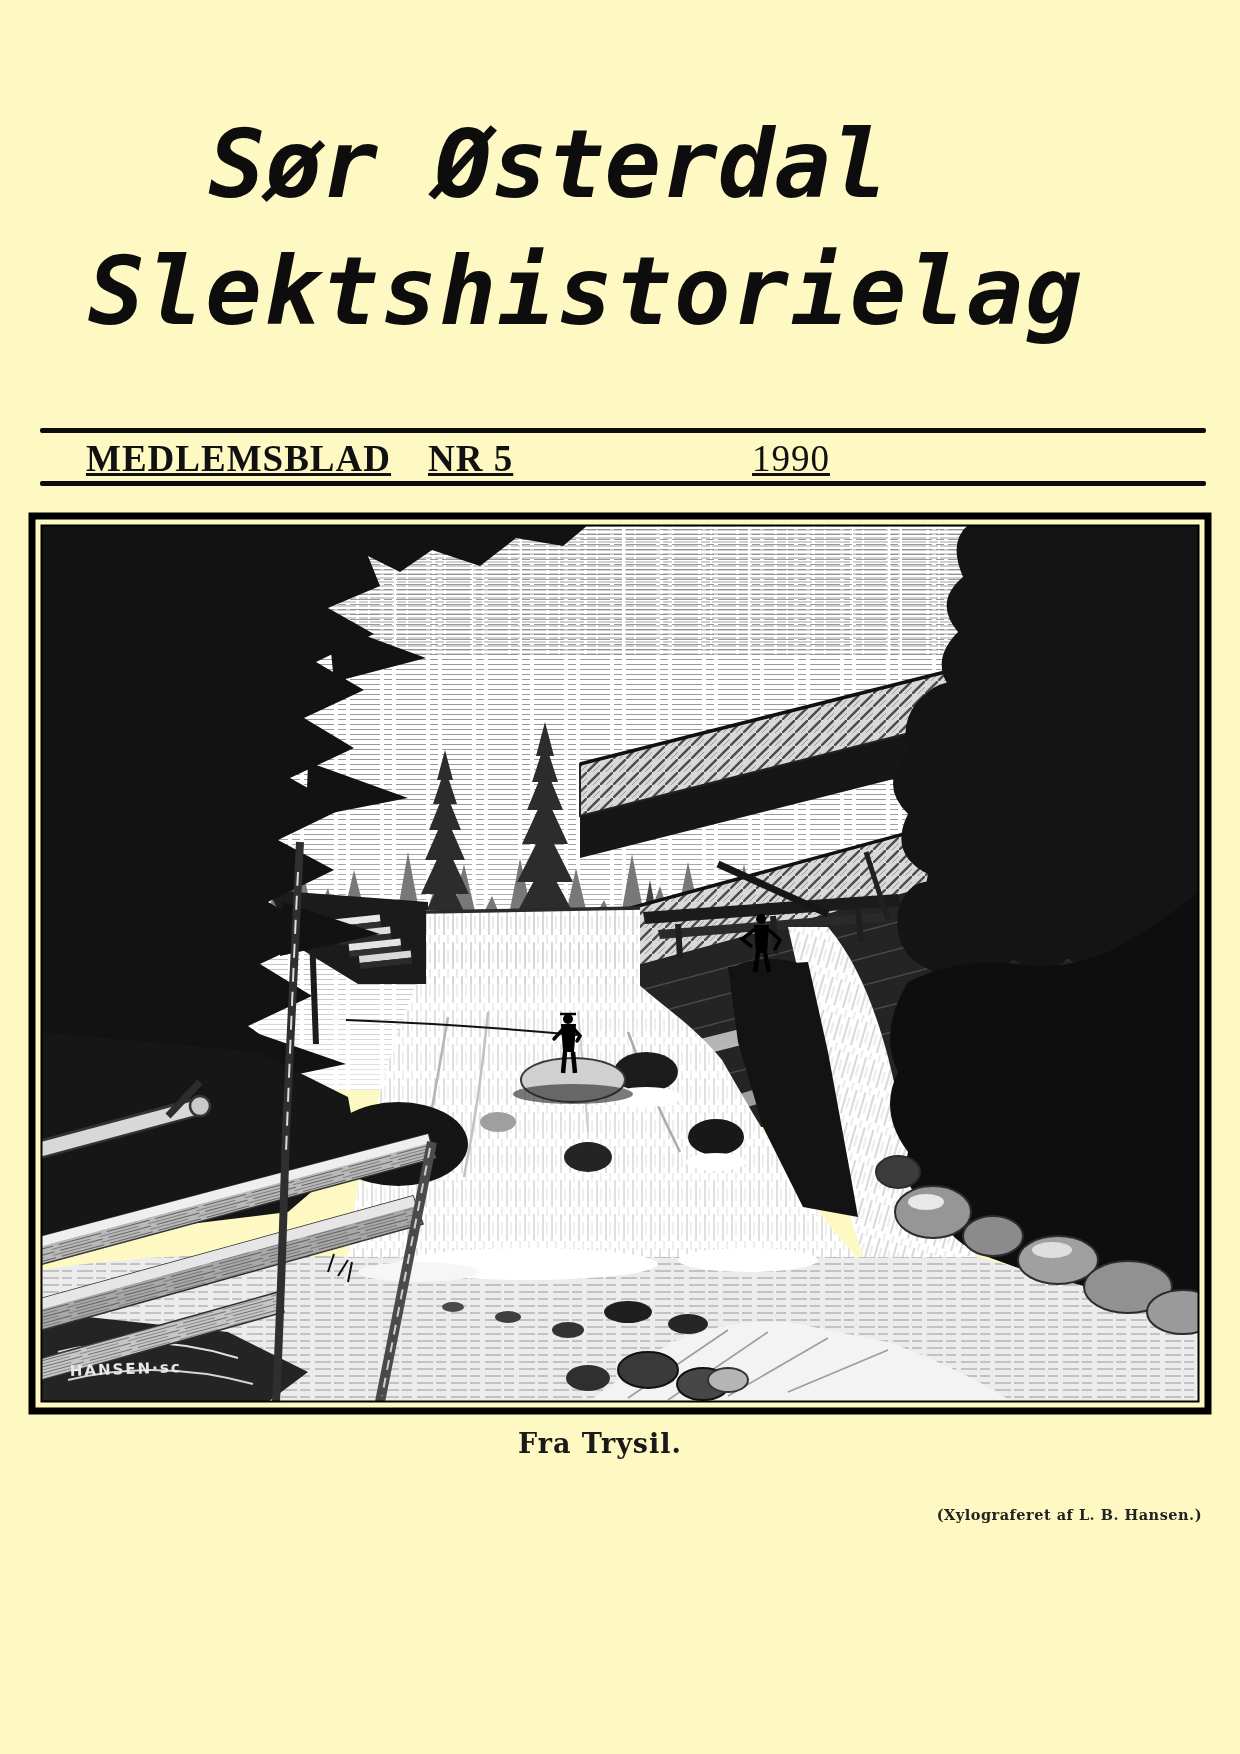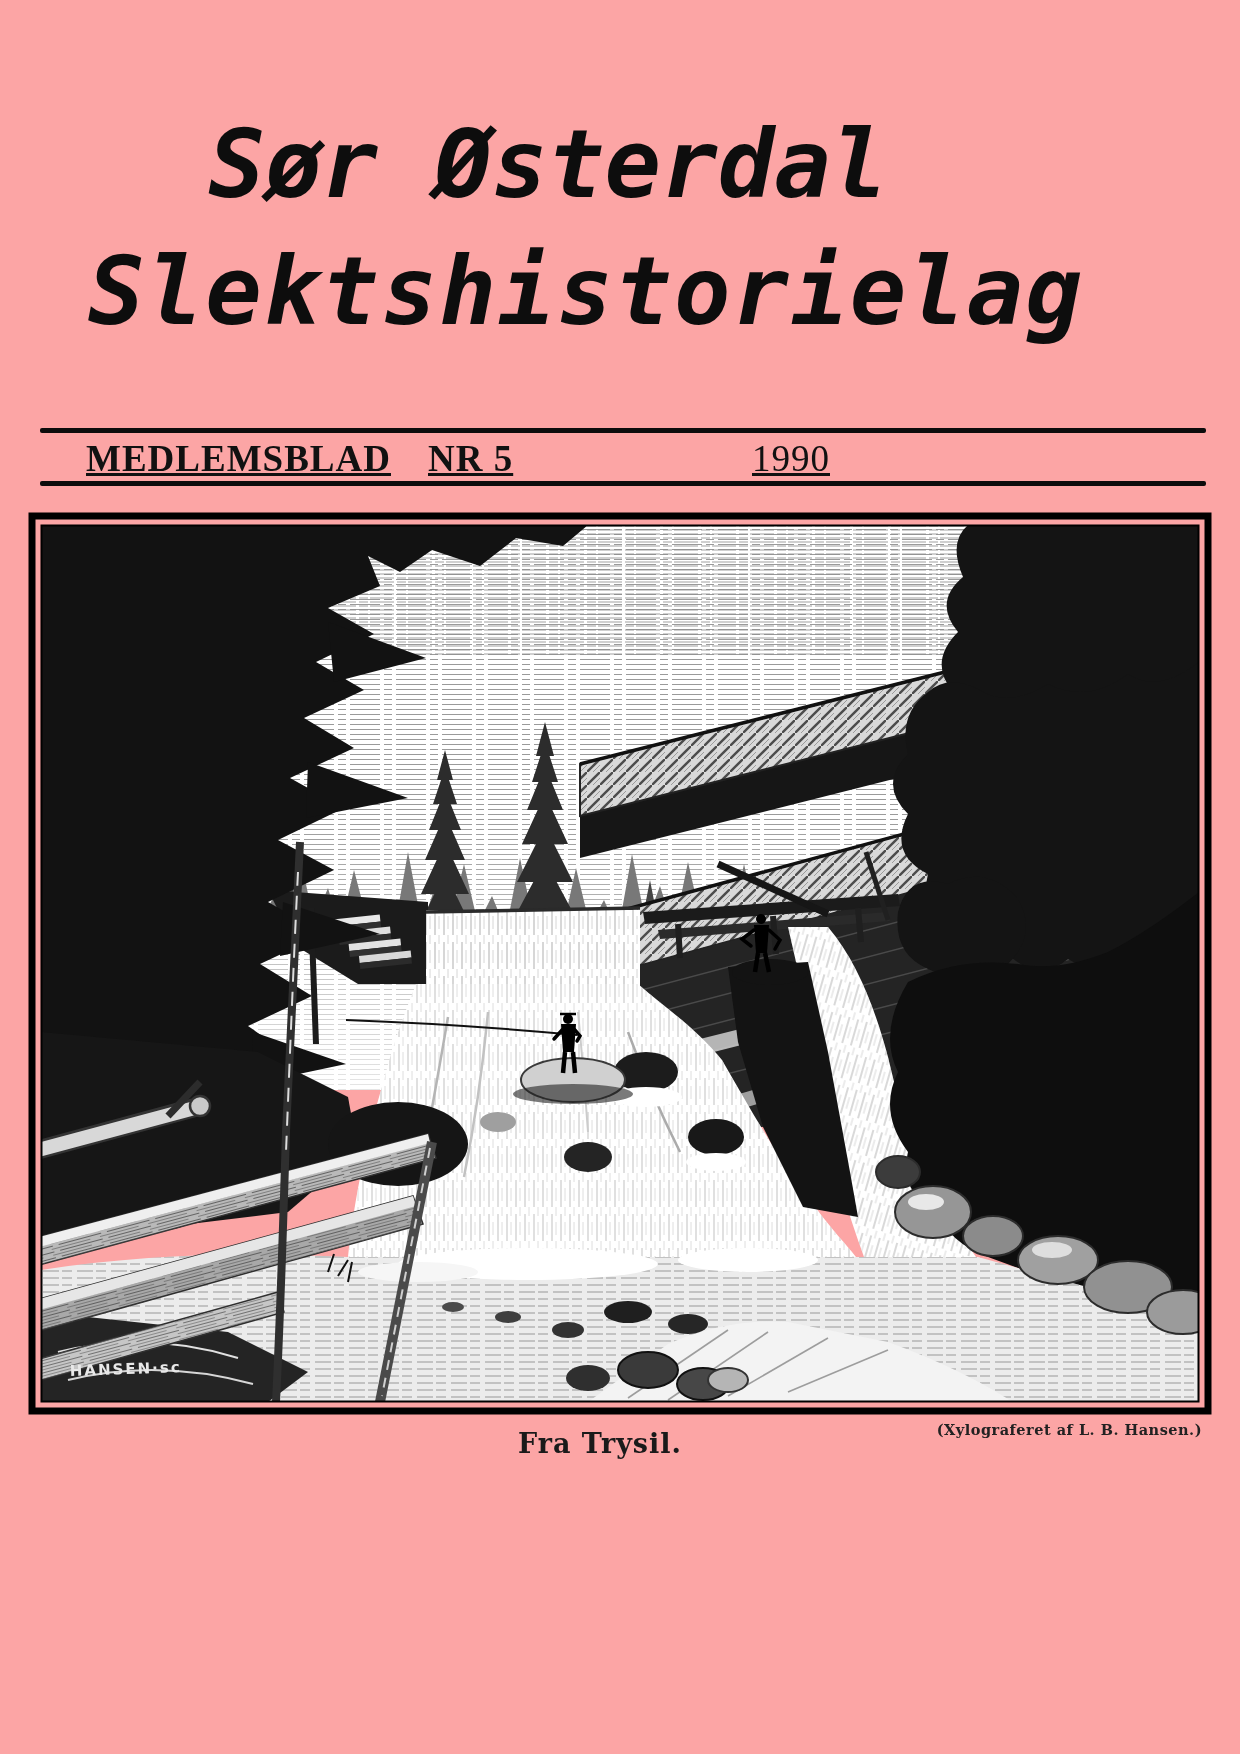--- a/index.html
+++ b/index.html
@@ -1,16 +1,16 @@
 <!DOCTYPE html>
 <html><head>
 <meta charset="utf-8">
 <style>
   html,body{margin:0;padding:0;background:#777;}
-  .page{position:relative;width:1240px;height:1754px;background:#fca5a5;color:#111;
+  .page{position:relative;width:1240px;height:1754px;background:#fef9c3;color:#111;
         font-family:"Liberation Serif",serif;overflow:hidden;margin:0 auto;}
 
   
   .title-block{position:absolute;left:0;top:0;width:1240px;text-align:center;}
   .title-line{font-family:"DejaVu Sans Mono",monospace;font-style:italic;font-weight:700;
               font-size:94px;line-height:1;color:#0d0d0d;white-space:nowrap;}
   .title-line1{position:absolute;top:118px;width:100%;transform:translateX(-72px);}
   .title-line2{position:absolute;top:245px;width:100%;transform:translateX(-34px);letter-spacing:2px;}
 
   
@@ -22,21 +22,21 @@
   .mh-label{left:86px;}
   .mh-issue{left:428px;}
   .mh-year{left:752px;font-weight:400;}
 
   
   .engraving{position:absolute;left:28px;top:512px;width:1184px;height:903px;}
 
   
   .caption{position:absolute;left:518px;top:1428px;font-family:"DejaVu Serif",serif;
            font-weight:700;font-size:27px;letter-spacing:1px;color:#1a1a1a;text-align:center;}
-  .credit{position:absolute;right:38px;top:1421px;font-family:"DejaVu Serif",serif;
+  .credit{position:absolute;right:38px;top:1506px;font-family:"DejaVu Serif",serif;
           font-weight:700;font-size:14.5px;color:#222;letter-spacing:0.5px;}
 
   
   .contents{position:absolute;left:158px;top:1492px;width:980px;}
   .contents-line{font-family:"Liberation Sans",sans-serif;font-size:36px;line-height:55px;
                  color:#0f0f0f;white-space:nowrap;transform:scaleX(0.88);transform-origin:left center;
                  letter-spacing:0.5px;}
   .contents-line:nth-child(1){word-spacing:8px;}
   .contents-line:nth-child(2){word-spacing:26px;}
   .contents-line:nth-child(3){word-spacing:18px;}

